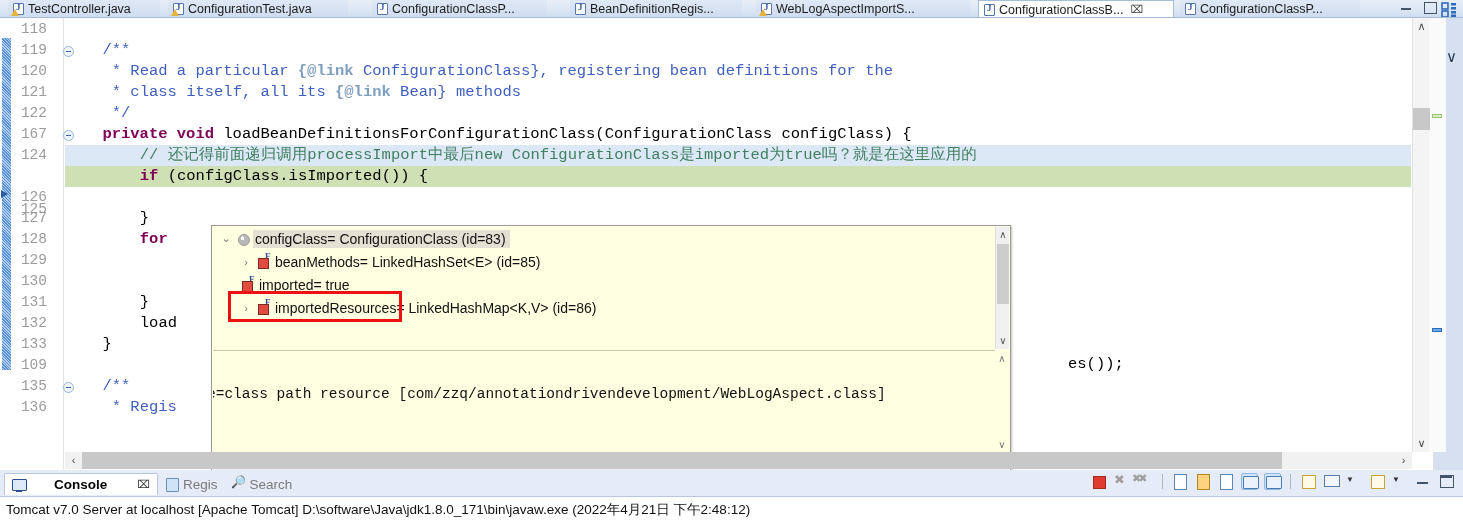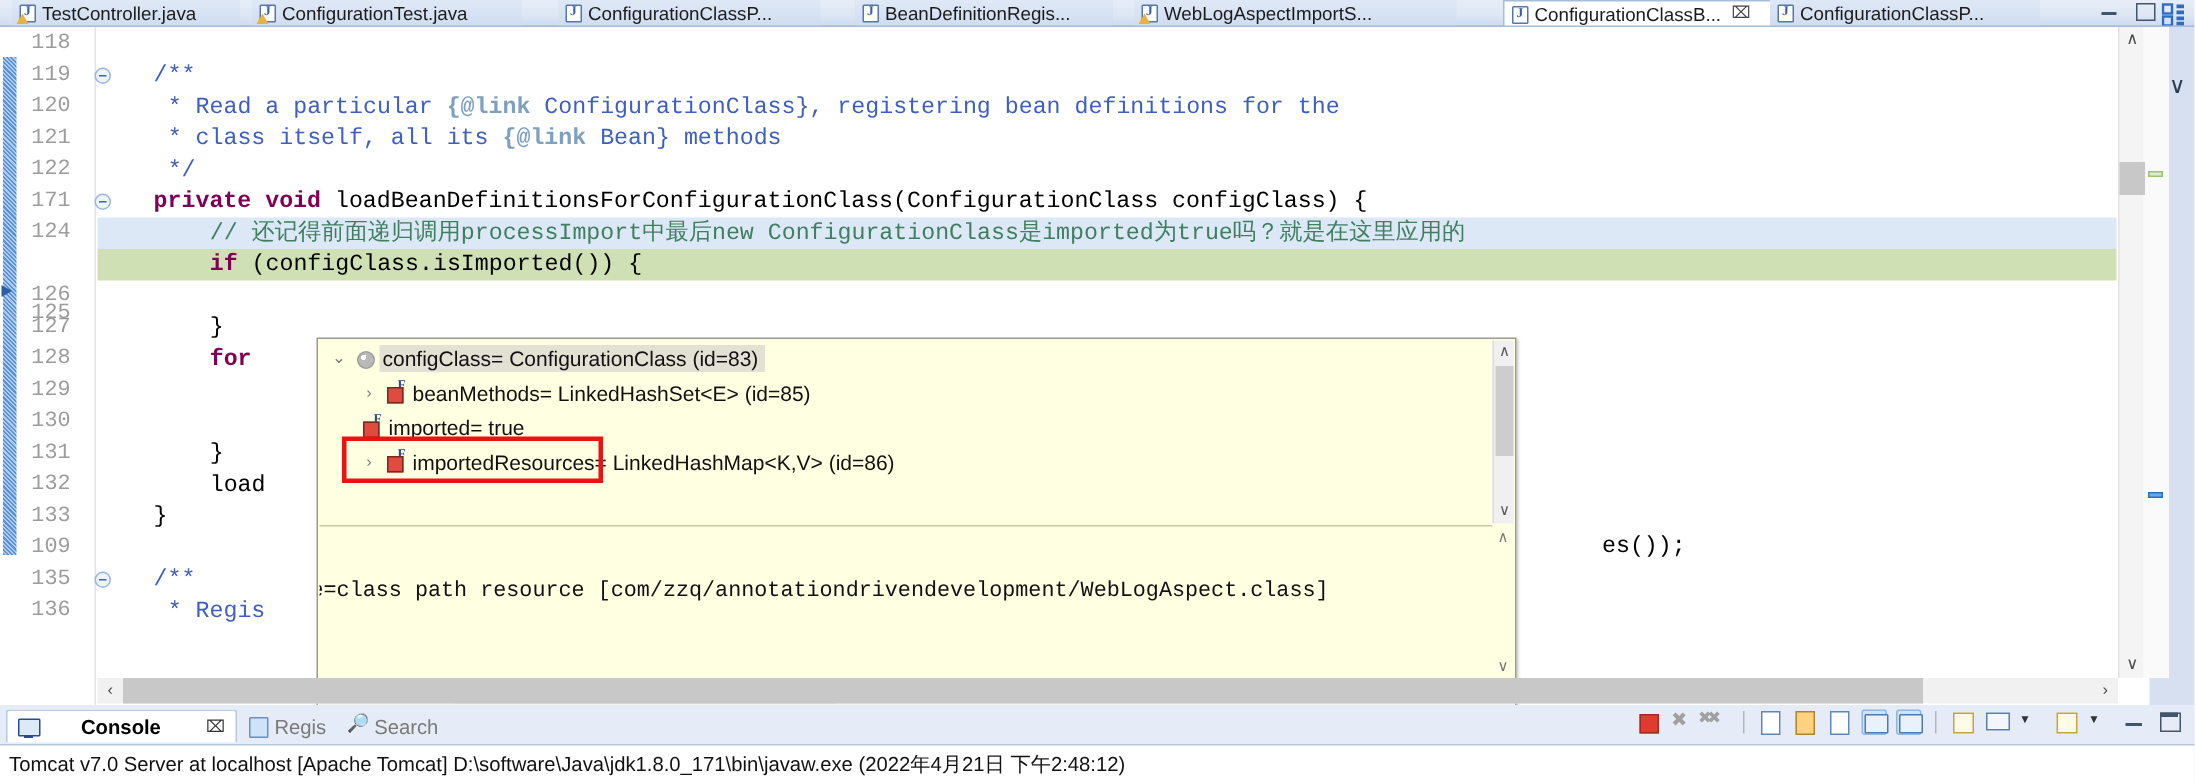--- a/index.html
+++ b/index.html
@@ -22,21 +22,20 @@
     position: absolute; top: 0; height: 18px;
     display: flex; align-items: center; gap: 4px;
     padding: 0 6px 0 5px;
     font-size: 12.5px; color: #1b1b1b; white-space: nowrap;
   }
   .tab.inactive { background: linear-gradient(to bottom,#dfe8f6,#cfdcf0); }
   .tab.active {
     background: #ffffff;
     border-left: 1px solid #a7bcd9; border-right: 1px solid #a7bcd9;
     border-top: 1px solid #a7bcd9;
-    margin-left: 24px;
   }
   .tab .jicon {
     width: 11px; height: 12px; flex: none; position: relative;
     border: 1px solid #5577aa; background: #fdfdfd; border-radius: 1px;
   }
   .tab .jicon::after {
     content: "J"; position: absolute; left: 2px; top: -2px;
     font-size: 9px; font-weight: bold; color: #3a5f9e;
     font-family: "Liberation Serif", serif;
   }
@@ -335,21 +334,21 @@
     </div>
 
     <div class="lnum-col">
       <div id="lnum-host">
           <div class="lnum" style="top: 1px;">118</div>
           <div class="lnum" style="top: 22px;">119</div>
           <div class="fold" style="top: 22px;"><span></span></div>
           <div class="lnum" style="top: 43px;">120</div>
           <div class="lnum" style="top: 64px;">121</div>
           <div class="lnum" style="top: 85px;">122</div>
-          <div class="lnum" style="top: 106px;">171</div>
+          <div class="lnum" style="top: 106px;">167</div>
           <div class="fold" style="top: 106px;"><span></span></div>
           <div class="lnum" style="top: 127px;">124</div>
           <div class="lnum" style="top: 148px; margin-top: 33px;">125</div>
           <div class="lnum" style="top: 169px;">126</div>
           <div class="lnum" style="top: 190px;">127</div>
           <div class="lnum" style="top: 211px;">128</div>
           <div class="lnum" style="top: 232px;">129</div>
           <div class="lnum" style="top: 253px;">130</div>
           <div class="lnum" style="top: 274px;">131</div>
           <div class="lnum" style="top: 295px;">132</div>

